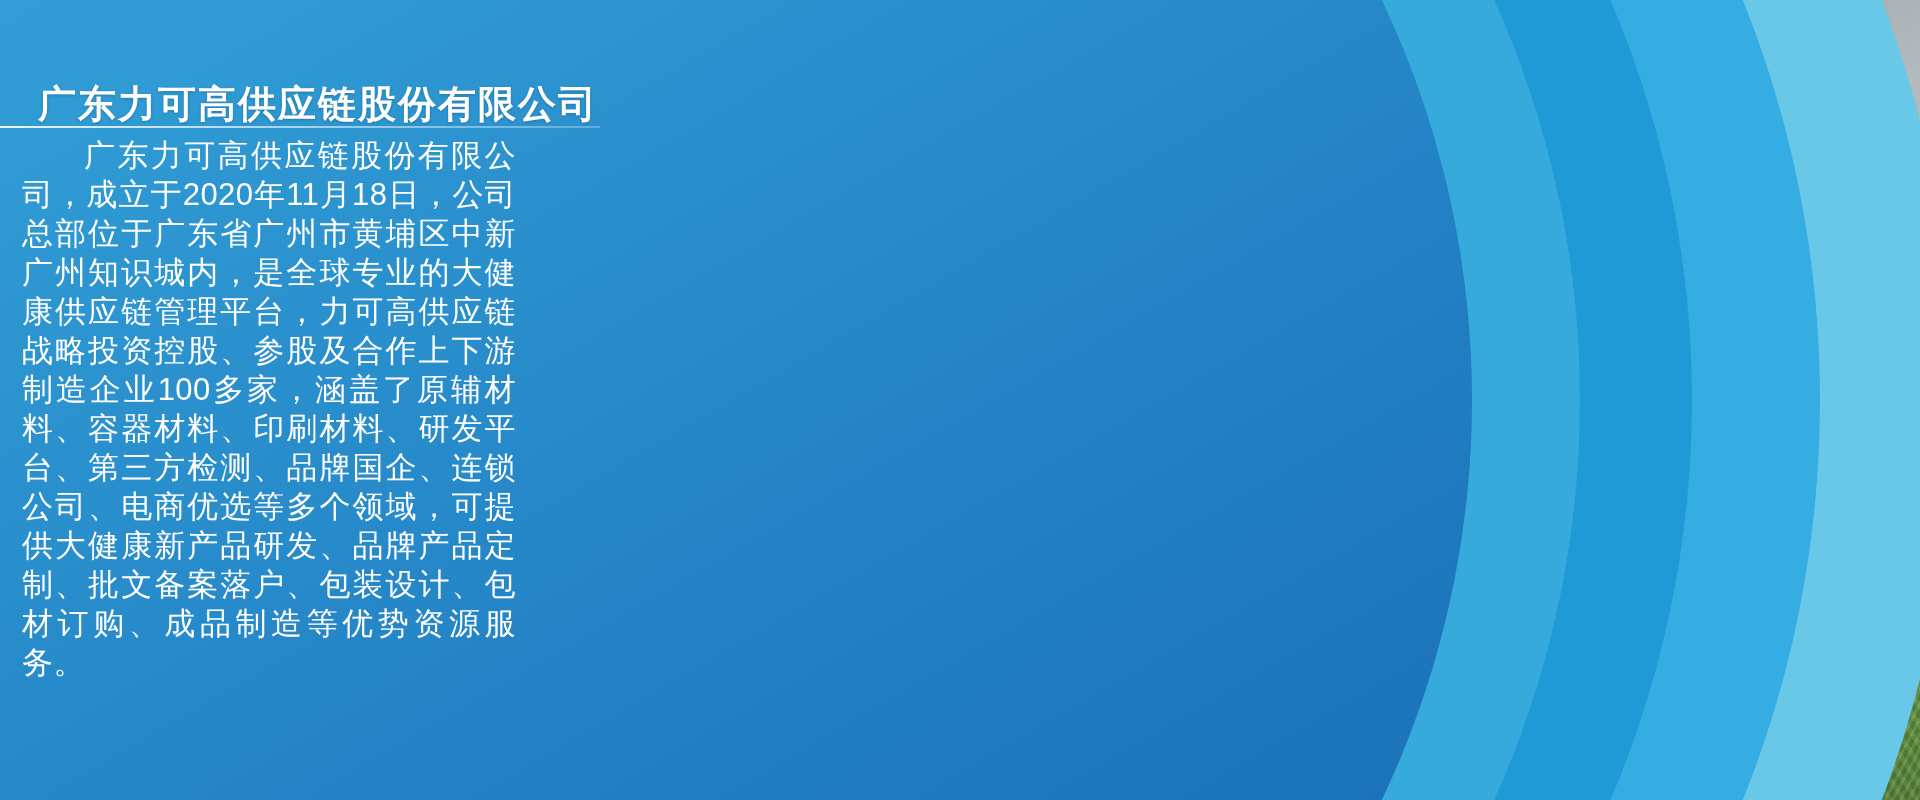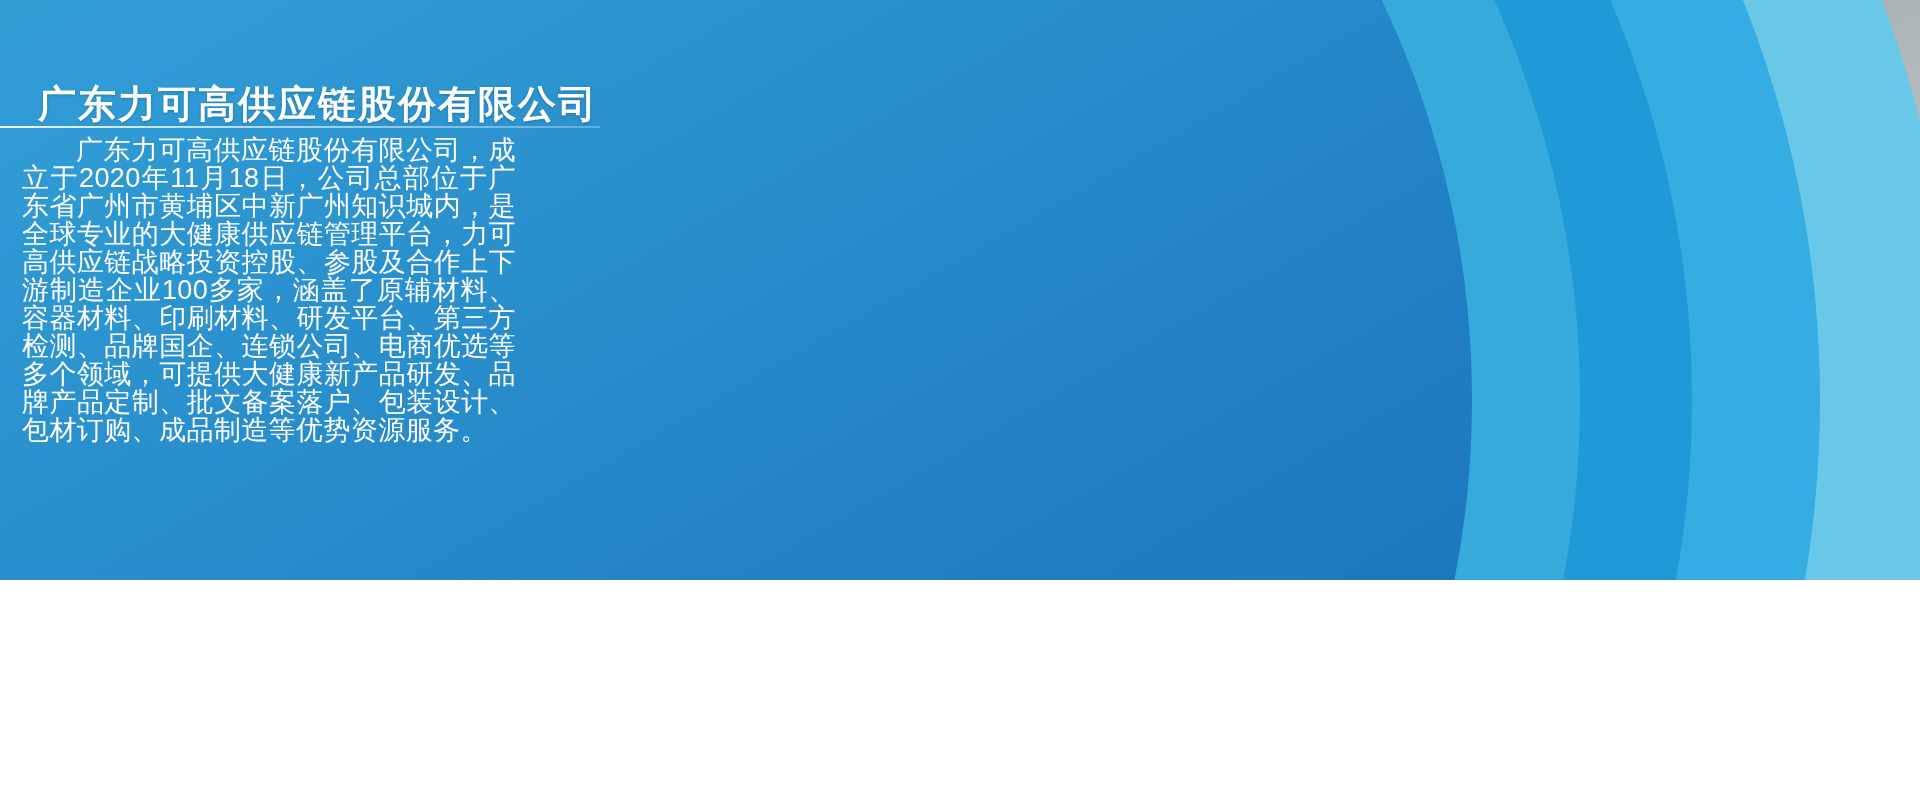--- a/index.html
+++ b/index.html
@@ -4,21 +4,21 @@
 <title>Company Profile Banner</title>
 <style>
   html, body {
     margin: 0;
     padding: 0;
     background: #ffffff;
   }
   .stage {
     position: relative;
     width: 1920px;
-    height: 580px;
+    height: 800px;
     overflow: hidden;
     font-family: "Liberation Sans", "DejaVu Sans", sans-serif;
     background: #1b72b8;
   }
 
   
   .photo-layer {
     position: absolute;
     inset: 0;
     overflow: hidden;
@@ -293,22 +293,22 @@
     top: 126px;
     width: 600px;
     height: 2px;
     background: linear-gradient(90deg, rgba(255,255,255,.9), rgba(255,255,255,.25));
   }
   .panel-body {
     position: absolute;
     left: 22px;
     top: 136px;
     width: 494px;
-    font-size: 27px;
-    line-height: 28px;
+    font-size: 31px;
+    line-height: 39px;
     letter-spacing: .4px;
     text-align: justify;
     text-justify: inter-ideograph;
   }
   .panel-body p {
     margin: 0;
     text-indent: 2em;
   }
 </style>
 </head>

